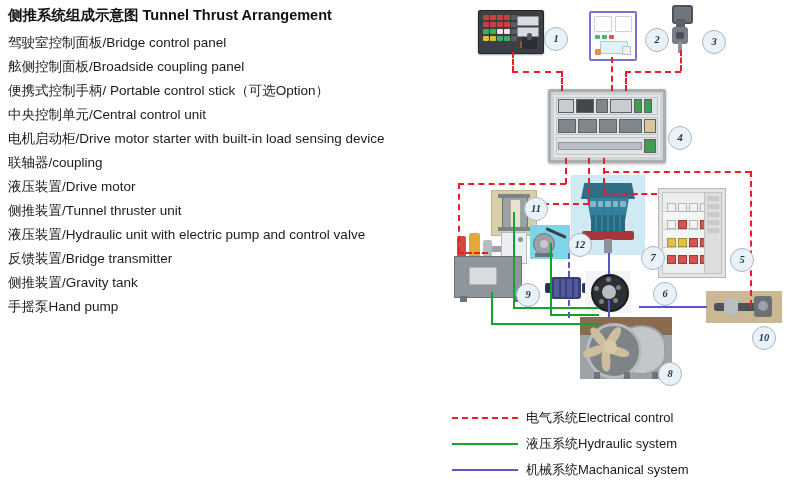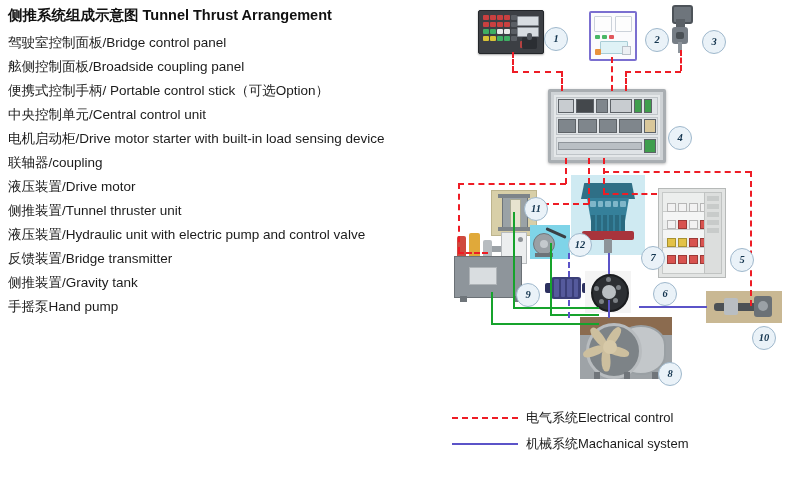--- a/index.html
+++ b/index.html
@@ -534,18 +534,22 @@
     <div class="badge" style="left:312px;top:326px;">10</div>
 
   </div>
 
   <div class="legend">
     <div class="lg-row">
       <span class="lg-swatch e"></span>
       <span class="lg-label">电气系统Electrical control</span>
     </div>
     <div class="lg-row">
+      <span class="lg-swatch h"></span>
+      <span class="lg-label">液压系统Hydraulic system</span>
+    </div>
+    <div class="lg-row">
       <span class="lg-swatch m"></span>
       <span class="lg-label">机械系统Machanical system</span>
     </div>
   </div>
 
 </div>
 
 </body></html>

